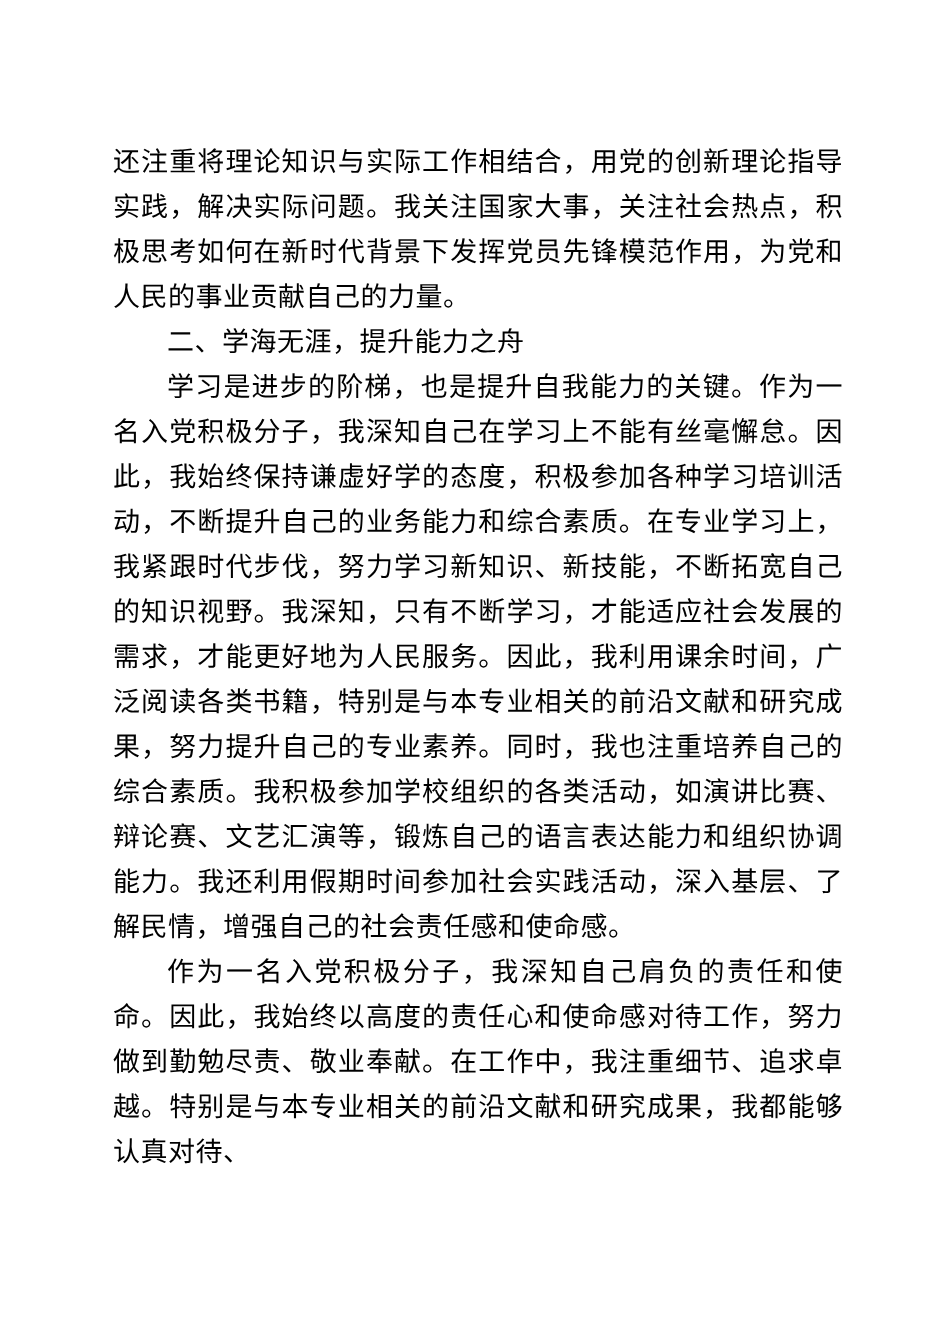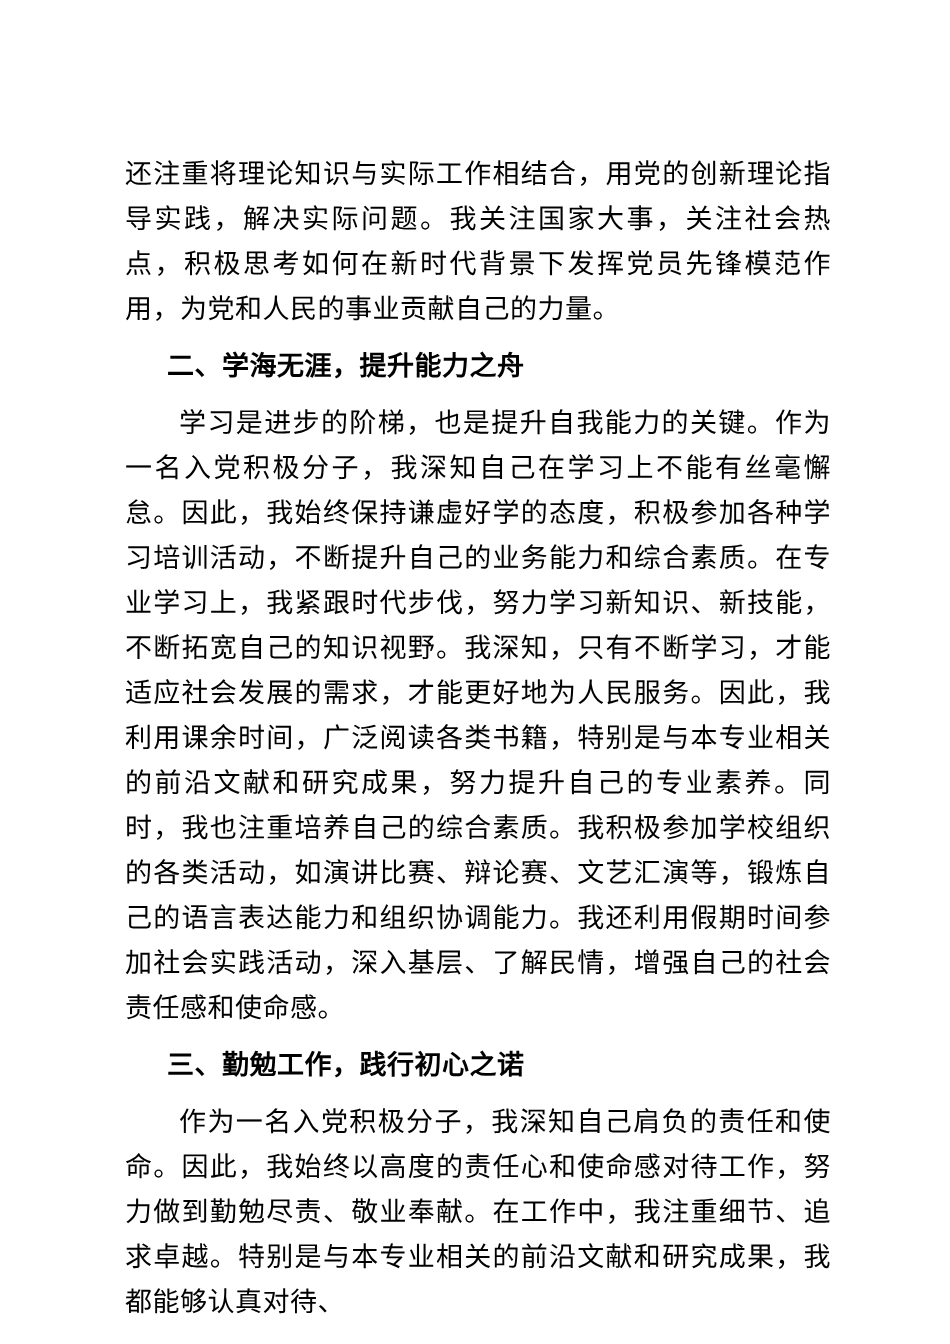--- a/index.html
+++ b/index.html
@@ -15,53 +15,52 @@
     margin: 0 auto;
     background: #ffffff;
     box-sizing: border-box;
     padding: 140px 107px 0 113px;
     overflow: hidden;
   }
   .doc-body {
     color: #000000;
   }
   .para {
-    margin: 12px;
+    margin: 0;
     font-family: "Liberation Serif", "DejaVu Serif", serif;
     font-size: 27px;
     line-height: 45px;
     color: #000000;
     text-align: justify;
     letter-spacing: 0.5px;
   }
   .para.indent {
     text-indent: 2em;
   }
   .heading {
     margin: 0;
     font-family: "Liberation Sans", "DejaVu Sans", sans-serif;
-    font-weight: 700;
+    font-weight: 400;
     font-size: 27px;
     line-height: 45px;
     color: #000000;
     text-indent: 2em;
     text-align: left;
     letter-spacing: 0.5px;
   }
 </style>
 </head>
 <body>
 
 <div class="page">
   <div class="doc-body">
 
     <p class="para">还注重将理论知识与实际工作相结合，用党的创新理论指导实践，解决实际问题。我关注国家大事，关注社会热点，积极思考如何在新时代背景下发挥党员先锋模范作用，为党和人民的事业贡献自己的力量。</p>
 
     <h2 class="heading">二、学海无涯，提升能力之舟</h2>
 
     <p class="para indent">学习是进步的阶梯，也是提升自我能力的关键。作为一名入党积极分子，我深知自己在学习上不能有丝毫懈怠。因此，我始终保持谦虚好学的态度，积极参加各种学习培训活动，不断提升自己的业务能力和综合素质。在专业学习上，我紧跟时代步伐，努力学习新知识、新技能，不断拓宽自己的知识视野。我深知，只有不断学习，才能适应社会发展的需求，才能更好地为人民服务。因此，我利用课余时间，广泛阅读各类书籍，特别是与本专业相关的前沿文献和研究成果，努力提升自己的专业素养。同时，我也注重培养自己的综合素质。我积极参加学校组织的各类活动，如演讲比赛、辩论赛、文艺汇演等，锻炼自己的语言表达能力和组织协调能力。我还利用假期时间参加社会实践活动，深入基层、了解民情，增强自己的社会责任感和使命感。</p>
 
-    <h2 class="heading">三、勤勉工作，践行初心之诺</h2>
 
     <p class="para indent">作为一名入党积极分子，我深知自己肩负的责任和使命。因此，我始终以高度的责任心和使命感对待工作，努力做到勤勉尽责、敬业奉献。在工作中，我注重细节、追求卓越。特别是与本专业相关的前沿文献和研究成果，我都能够认真对待、</p>
 
   </div>
 </div>
 
 </body></html>

